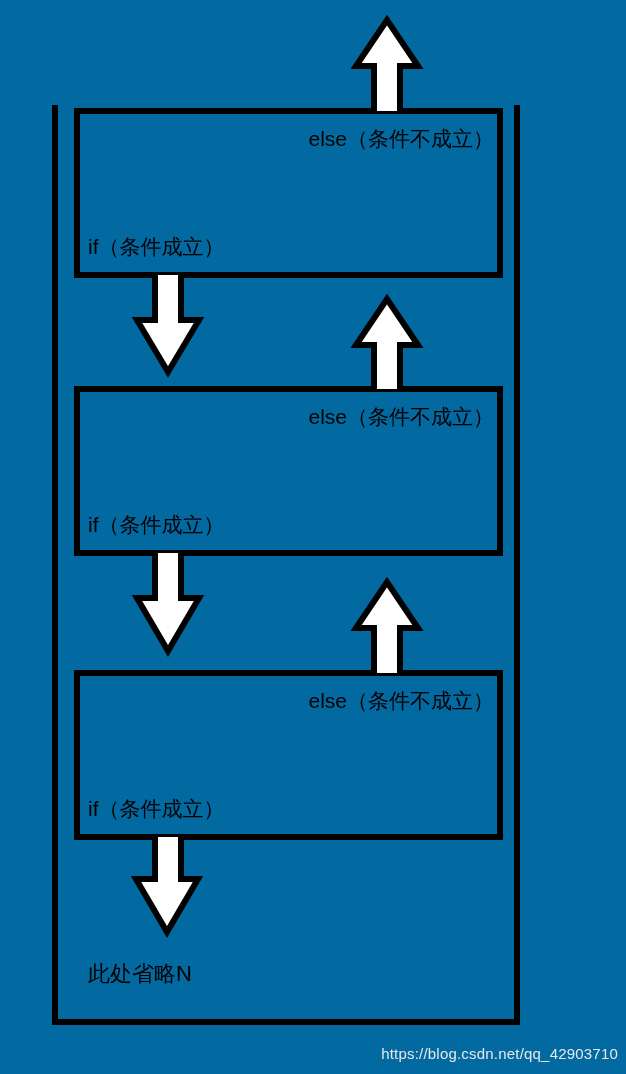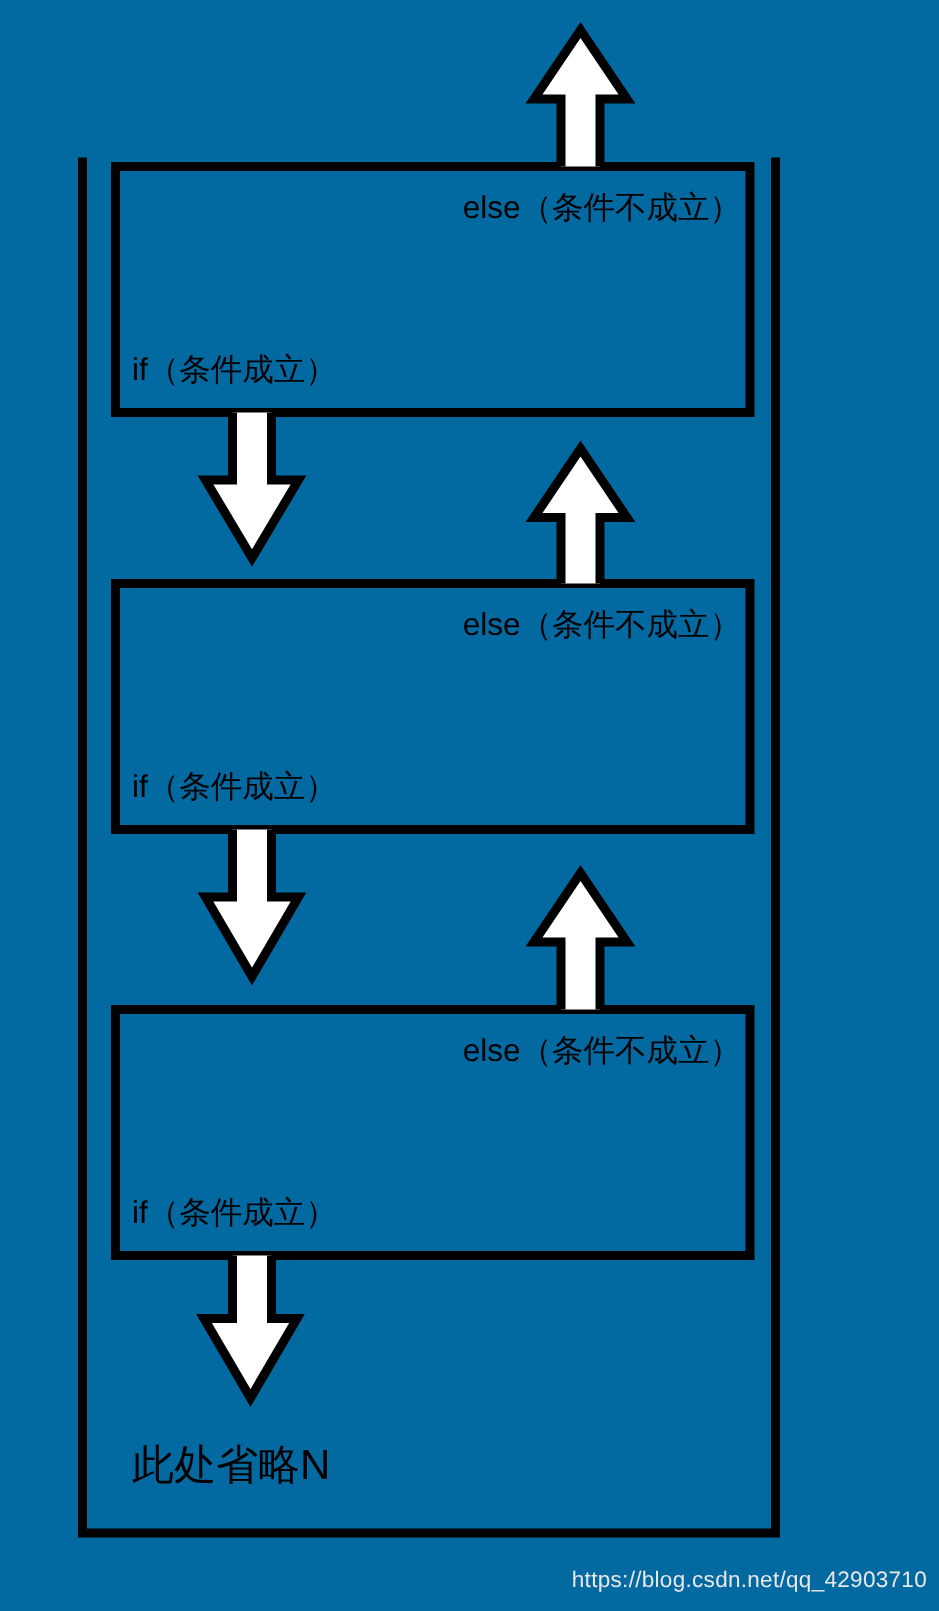--- a/index.html
+++ b/index.html
@@ -42,21 +42,21 @@
     position: absolute;
     font-family: "Liberation Sans", "DejaVu Sans", sans-serif;
     font-size: 21px;
     color: #000000;
     white-space: nowrap;
     line-height: 1;
   }
   .label-else { }
   .label-if { }
   .label-note {
-    font-size: 28px;
+    font-size: 22px;
   }
   .watermark {
     position: absolute;
     font-family: "Liberation Sans", "DejaVu Sans", sans-serif;
     font-size: 15px;
     color: #e8e8e8;
     white-space: nowrap;
     letter-spacing: 0.2px;
   }
 </style>

